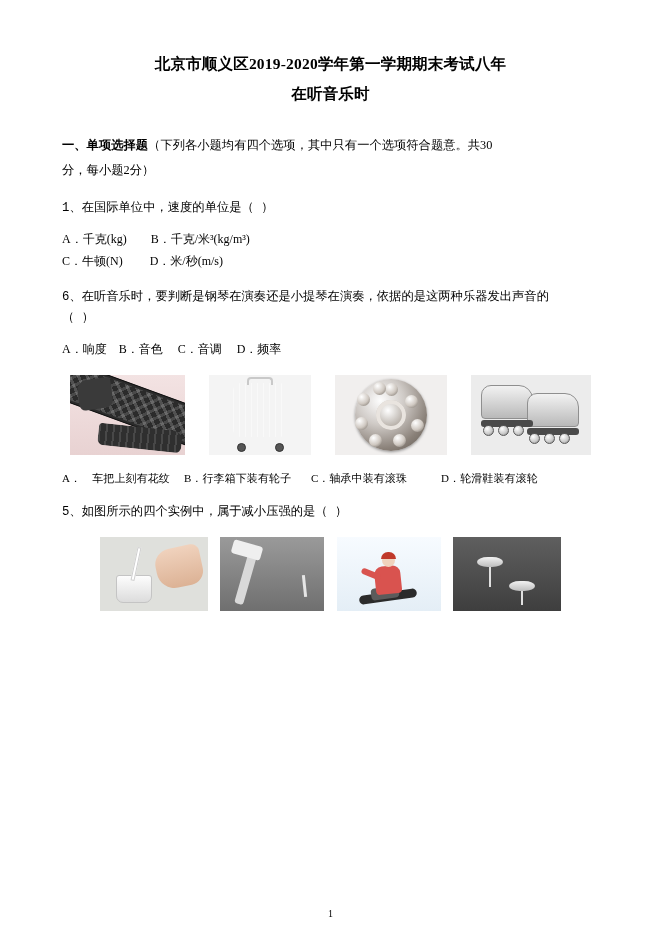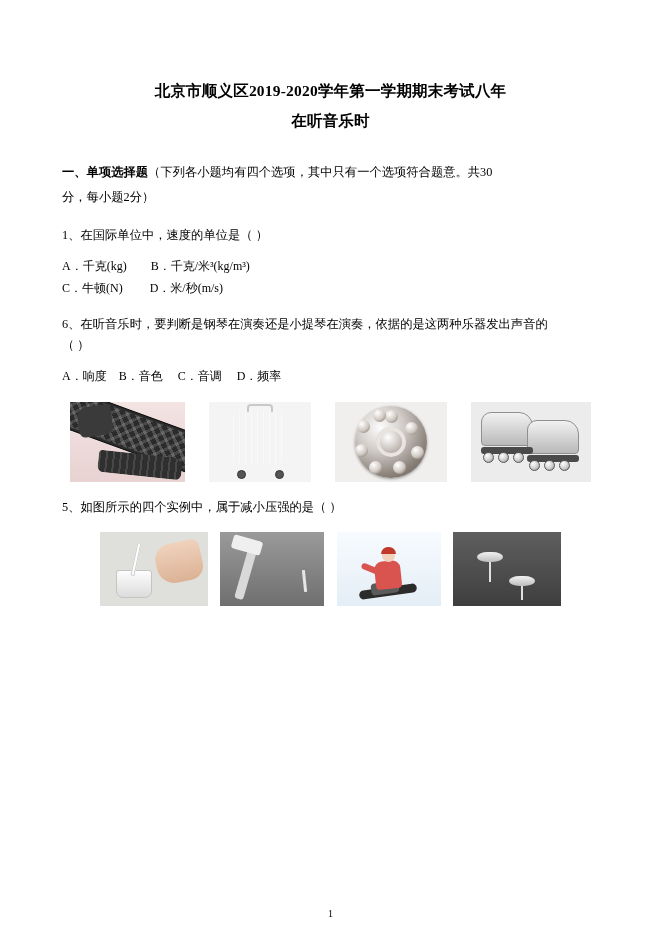--- a/index.html
+++ b/index.html
@@ -9,21 +9,21 @@
     height: 935px;
     background: #ffffff;
     font-family: "Liberation Serif", "DejaVu Serif", serif;
     color: #000000;
     overflow: hidden;
     position: relative;
   }
   .page {
     width: 661px;
     height: 935px;
-    padding: 76px 62px 0 62px;
+    padding: 49px 62px 0 62px;
     position: relative;
   }
   .doc-title {
     text-align: center;
     font-weight: bold;
     font-size: 15.5px;
     line-height: 30px;
     letter-spacing: 0.2px;
   }
   .section-head {
@@ -33,21 +33,21 @@
     text-align: justify;
   }
   .section-head .bold {
     font-weight: bold;
   }
   .q {
     margin-top: 15px;
     font-size: 12.3px;
     line-height: 21px;
   }
-  .q-stem { text-align: justify; }
+  .q-stem { text-align: justify; font-family: Liberation Mono, monospace; }
   .opts {
     margin-top: 10px;
     font-size: 12px;
     line-height: 21px;
   }
   .opts-row { display: block; white-space: pre; }
   .opts-row2 { display: block; white-space: pre; margin-top: 1px; }
 
   
   .img-strip {
@@ -319,20 +319,21 @@
           <div class="wh" style="left:12px;top:50px"></div>
           <div class="wh" style="left:27px;top:50px"></div>
           <div class="wh" style="left:42px;top:50px"></div>
           <div class="wh" style="left:58px;top:58px"></div>
           <div class="wh" style="left:73px;top:58px"></div>
           <div class="wh" style="left:88px;top:58px"></div>
         </div>
       </div>
     </div>
 
+    <div class="opts-images">A．　车把上刻有花纹　 B．行李箱下装有轮子　   C．轴承中装有滚珠　        D．轮滑鞋装有滚轮</div>
   </div>
 
   <div class="q">
     <div class="q-stem">5、如图所示的四个实例中，属于减小压强的是（     ）</div>
 
     <div class="img-strip second">
       <div class="fig g1">
         <div class="art-cup">
           <div class="cup"></div>
           <div class="straw"></div>

